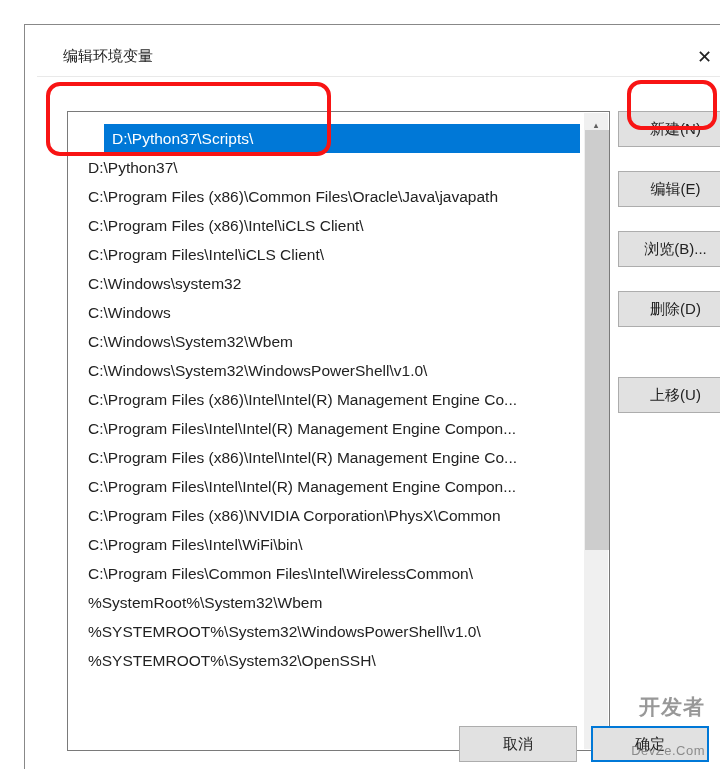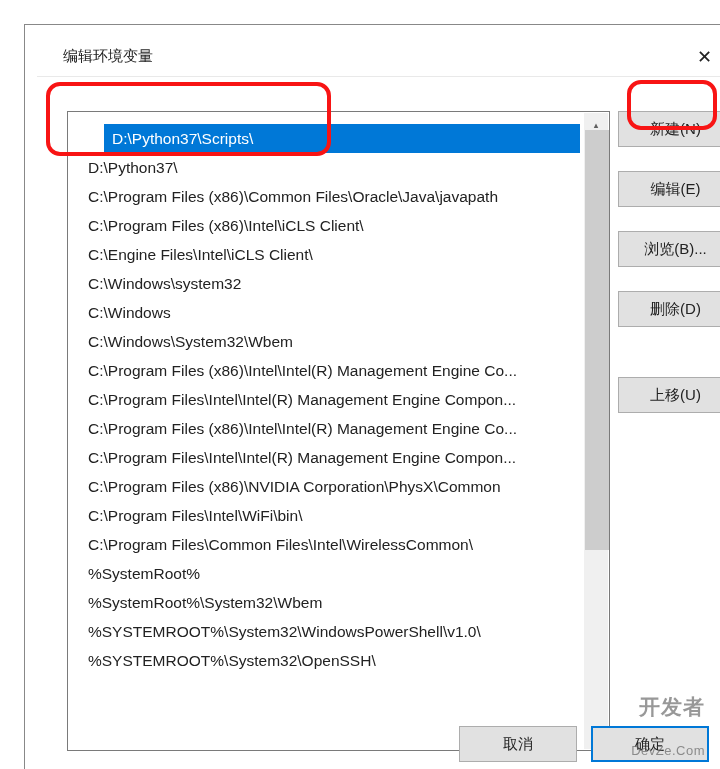--- a/index.html
+++ b/index.html
@@ -207,32 +207,32 @@
 
   <div class="content">
 
     <div class="listwrap">
       <div class="listbox">
         <div class="list-inner" id="list-inner">
             <div class="row selected">D:\Python37\Scripts\</div>
             <div class="row">D:\Python37\</div>
             <div class="row">C:\Program Files (x86)\Common Files\Oracle\Java\javapath</div>
             <div class="row">C:\Program Files (x86)\Intel\iCLS Client\</div>
-            <div class="row">C:\Engine Files\Intel\iCLS Client\</div>
+            <div class="row">C:\Program Files\Intel\iCLS Client\</div>
             <div class="row">C:\Windows\system32</div>
             <div class="row">C:\Windows</div>
             <div class="row">C:\Windows\System32\Wbem</div>
+            <div class="row">C:\Windows\System32\WindowsPowerShell\v1.0\</div>
             <div class="row">C:\Program Files (x86)\Intel\Intel(R) Management Engine Co...</div>
             <div class="row">C:\Program Files\Intel\Intel(R) Management Engine Compon...</div>
             <div class="row">C:\Program Files (x86)\Intel\Intel(R) Management Engine Co...</div>
             <div class="row">C:\Program Files\Intel\Intel(R) Management Engine Compon...</div>
             <div class="row">C:\Program Files (x86)\NVIDIA Corporation\PhysX\Common</div>
             <div class="row">C:\Program Files\Intel\WiFi\bin\</div>
             <div class="row">C:\Program Files\Common Files\Intel\WirelessCommon\</div>
-            <div class="row">%SystemRoot%</div>
             <div class="row">%SystemRoot%\System32\Wbem</div>
             <div class="row">%SYSTEMROOT%\System32\WindowsPowerShell\v1.0\</div>
             <div class="row">%SYSTEMROOT%\System32\OpenSSH\</div>
           </div>
         <div class="scrollbar">
           <div class="scroll-arrow scroll-up">▴</div>
           <div class="scroll-thumb"></div>
           <div class="scroll-arrow scroll-down">▾</div>
         </div>
       </div>

